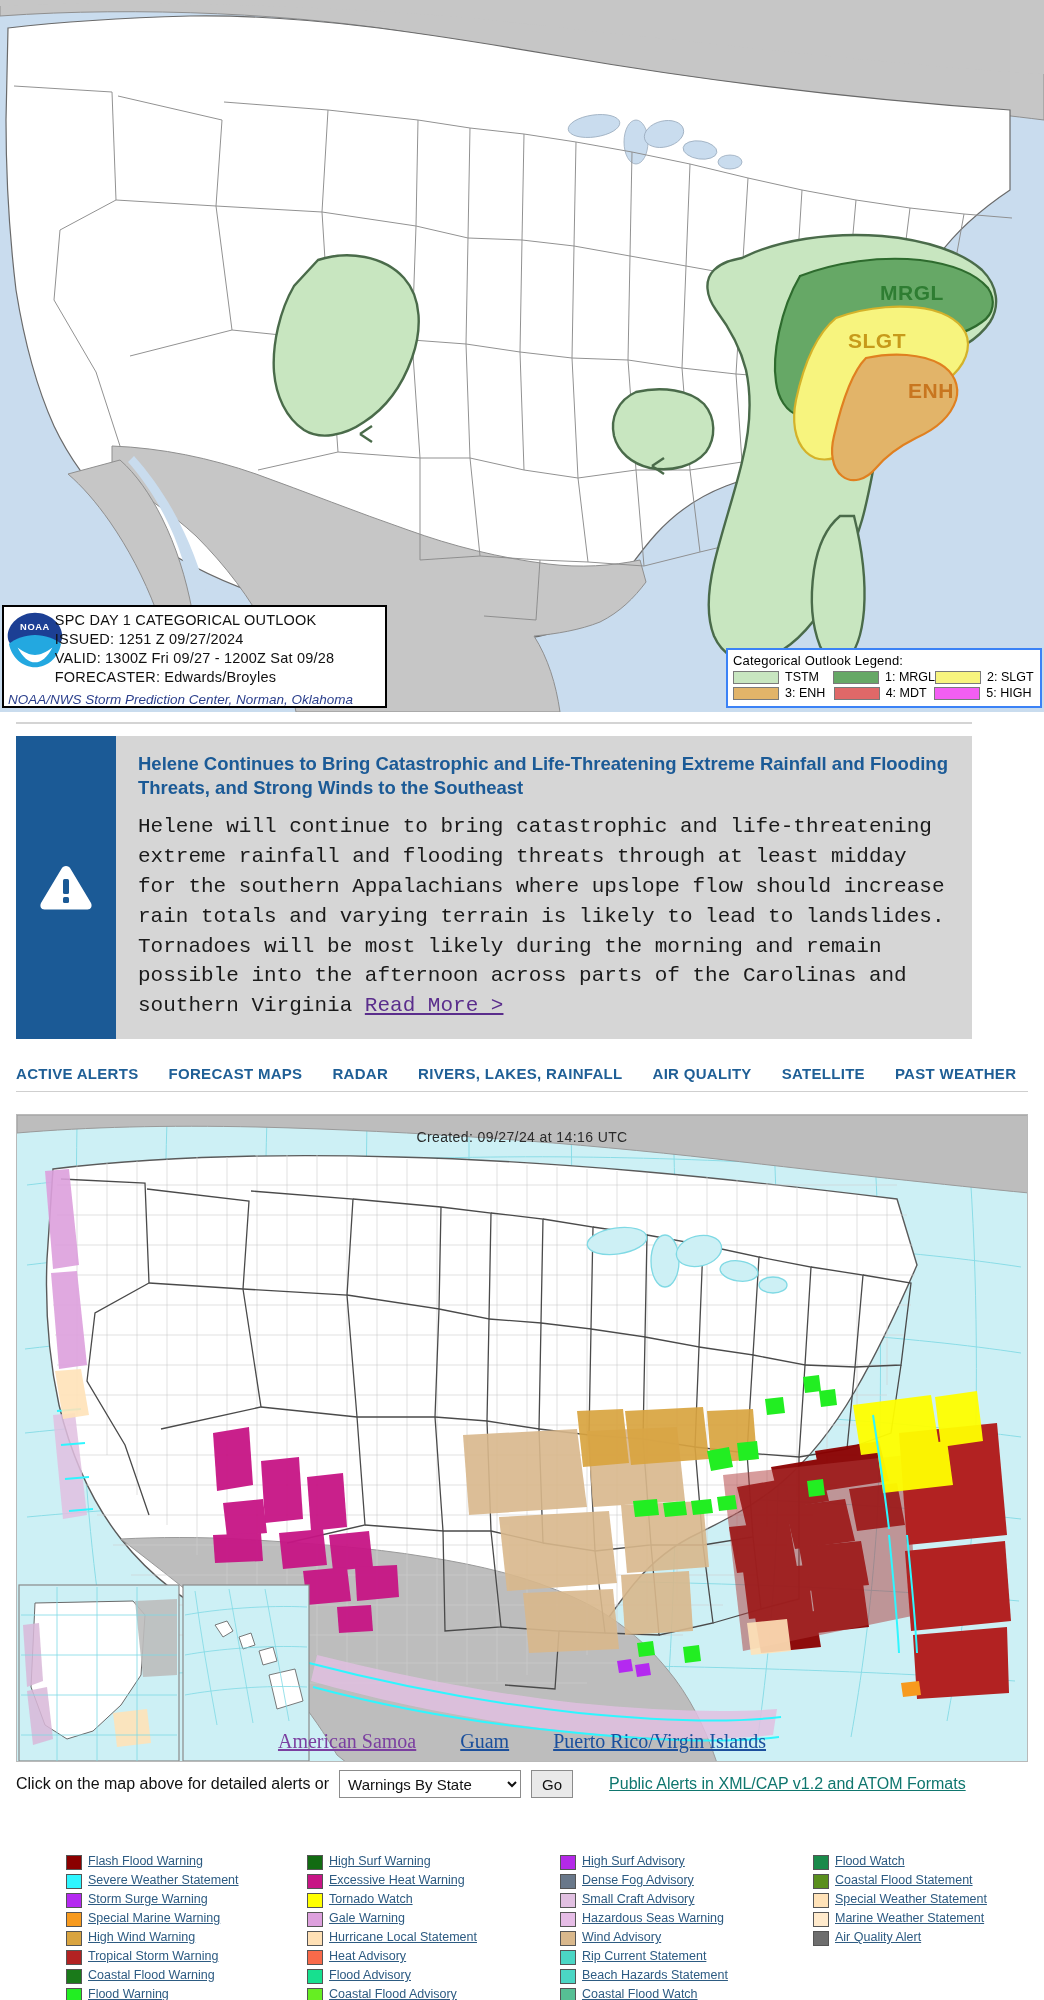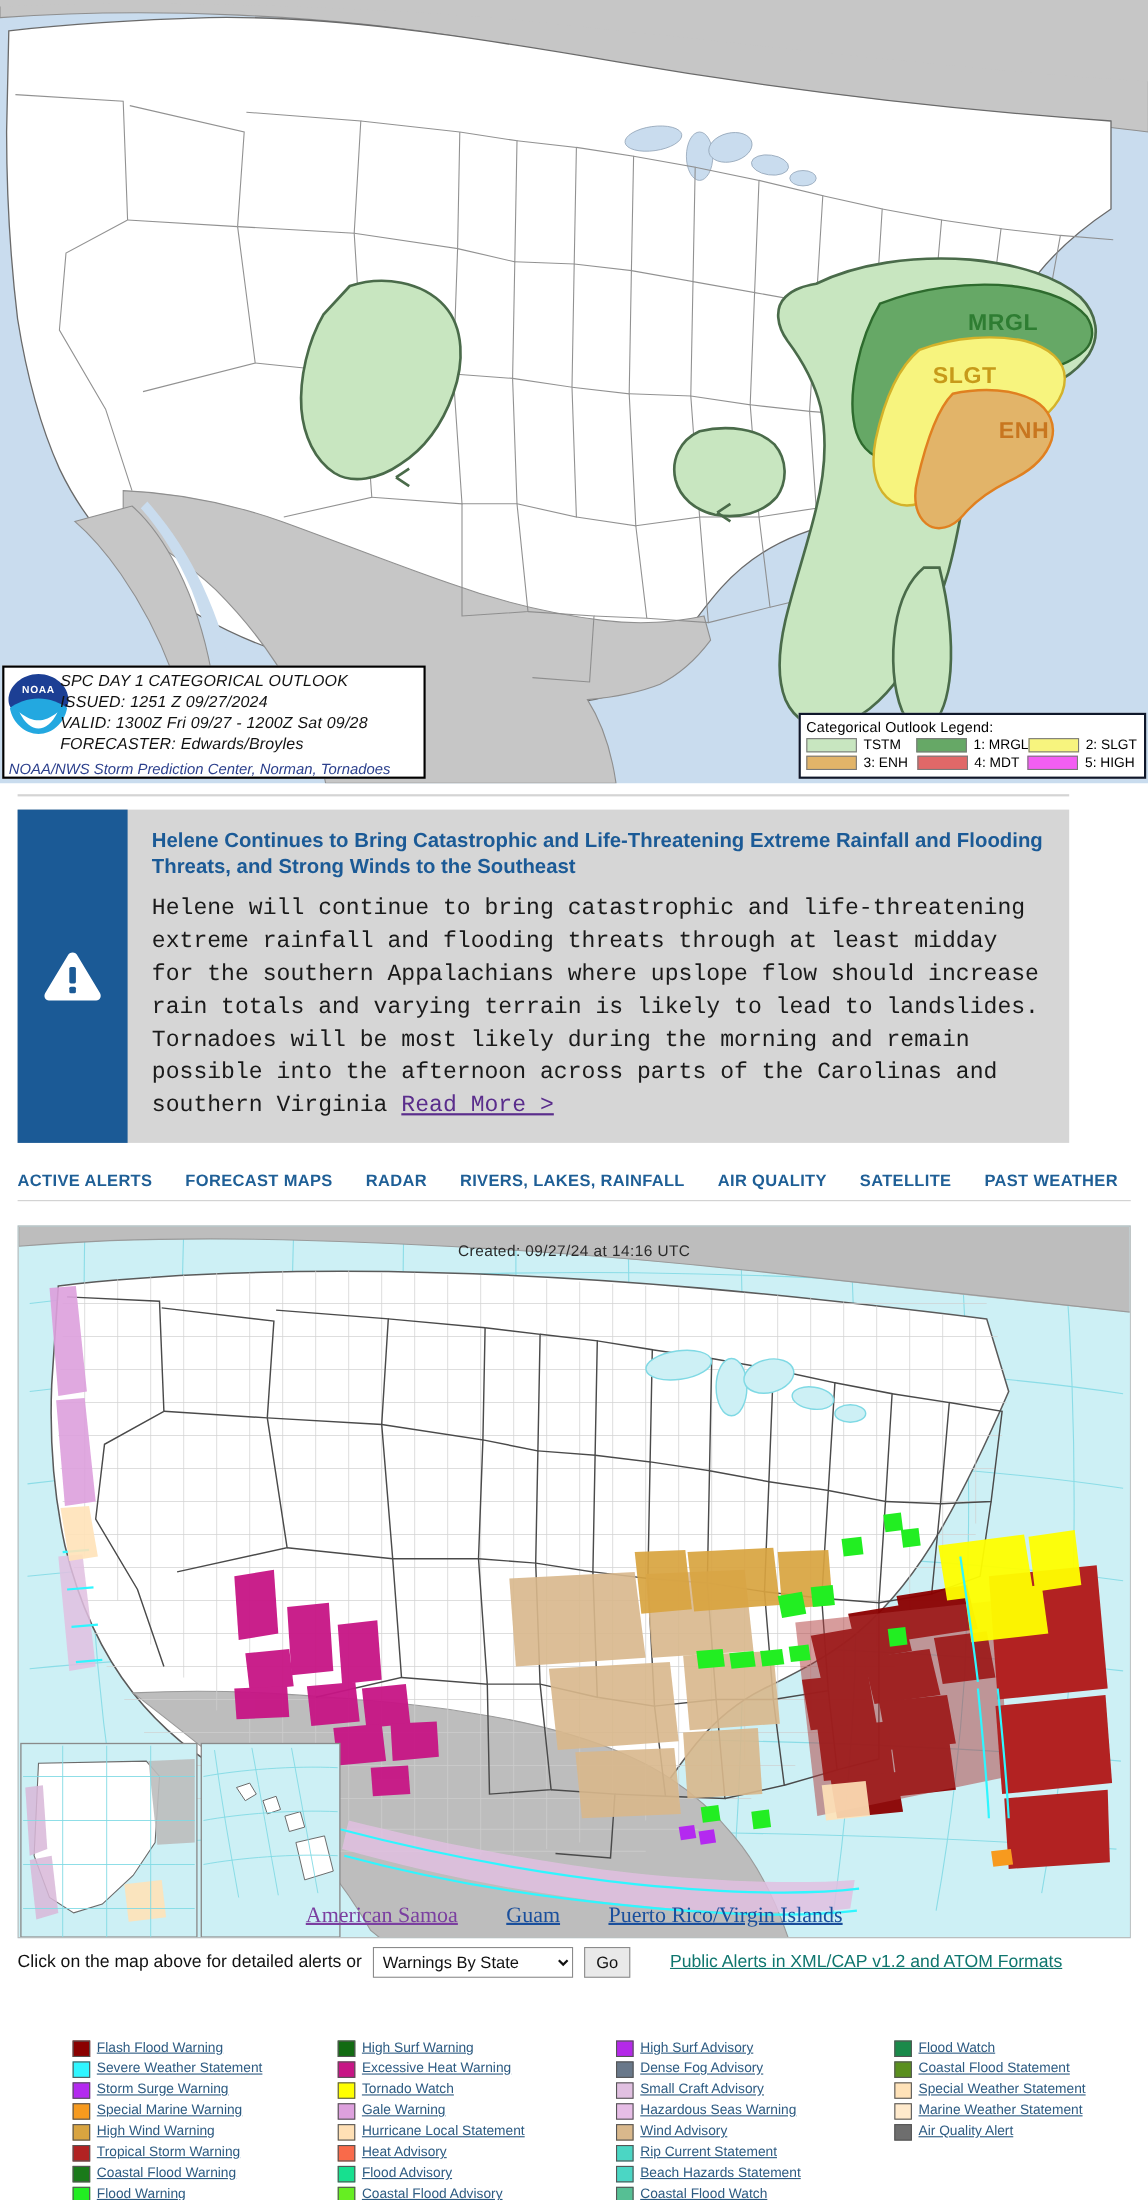--- a/index.html
+++ b/index.html
@@ -38,29 +38,29 @@
   .spc-credit {
     position: absolute;
     left: 4px;
     bottom: -1px;
     font-size: 13.5px;
     font-style: italic;
     color: #2b3f8c;
     white-space: nowrap;
     font-family: "Liberation Sans", sans-serif;
   }
-  .spc-infobox-inner { position: relative; padding-bottom: 17px; font-style: italic; }
+  .spc-infobox-inner { position: relative; padding-bottom: 17px; }
 
   .cat-legend {
     position: absolute;
     right: 2px;
     bottom: 4px;
     width: 316px;
     background: #ffffff;
-    border: 2px solid #0f172a;
+    border: 2px solid #3b82f6;
     padding: 3px 5px 4px 5px;
   }
   .cat-legend-title { font-size: 13px; color: #000; margin-bottom: 2px; letter-spacing: .2px; }
   .cat-row { display: flex; align-items: center; margin-bottom: 2px; }
   .cat-cell { display: flex; align-items: center; width: 102px; }
   .cat-sw { width: 46px; height: 13px; border: 1px solid #7a7a7a; margin-right: 6px; flex: 0 0 46px; }
   .cat-lab { font-size: 12.5px; color: #000; white-space: nowrap; }
 
   
   .banner-wrap { width: 988px; padding: 10px 0 0 0; background: #fff; }
@@ -340,21 +340,21 @@
       <path d="M8 56 C 18 48, 34 42, 50 42 C 66 42, 82 48, 92 56 C 88 78, 70 94, 50 94 C 30 94, 12 78, 8 56 Z" fill="#23a8e0"></path>
       <path d="M22 62 C 32 70, 42 74, 50 74 C 58 74, 68 70, 78 62 C 70 78, 60 86, 50 86 C 40 86, 30 78, 22 62 Z" fill="#ffffff"></path>
       <text x="50" y="34" text-anchor="middle" font-family="Liberation Sans, sans-serif" font-size="15" font-weight="bold" fill="#ffffff" letter-spacing="1">NOAA</text>
     </svg>
     <div class="spc-infobox-inner">
       <div class="spc-lines">SPC DAY 1 CATEGORICAL OUTLOOK</div>
       <div class="spc-lines">ISSUED: 1251 Z 09/27/2024</div>
       <div class="spc-lines">VALID: 1300Z Fri 09/27 - 1200Z Sat 09/28</div>
       <div class="spc-lines">FORECASTER: Edwards/Broyles</div>
     </div>
-    <div class="spc-credit">NOAA/NWS Storm Prediction Center, Norman, Tornadoes</div>
+    <div class="spc-credit">NOAA/NWS Storm Prediction Center, Norman, Oklahoma</div>
   </div>
 
   <div class="cat-legend">
     <div class="cat-legend-title">Categorical Outlook Legend:</div>
     <div class="cat-row">
       <div class="cat-cell">
         <span class="cat-sw" style="background:#c8e6c0"></span>
         <span class="cat-lab">TSTM</span>
       </div>
       <div class="cat-cell">

